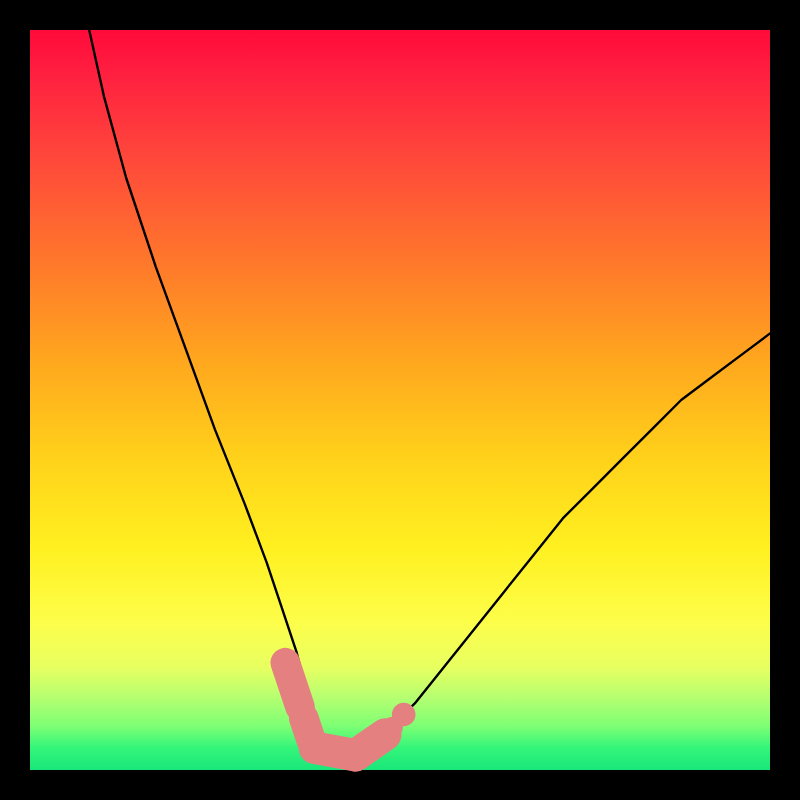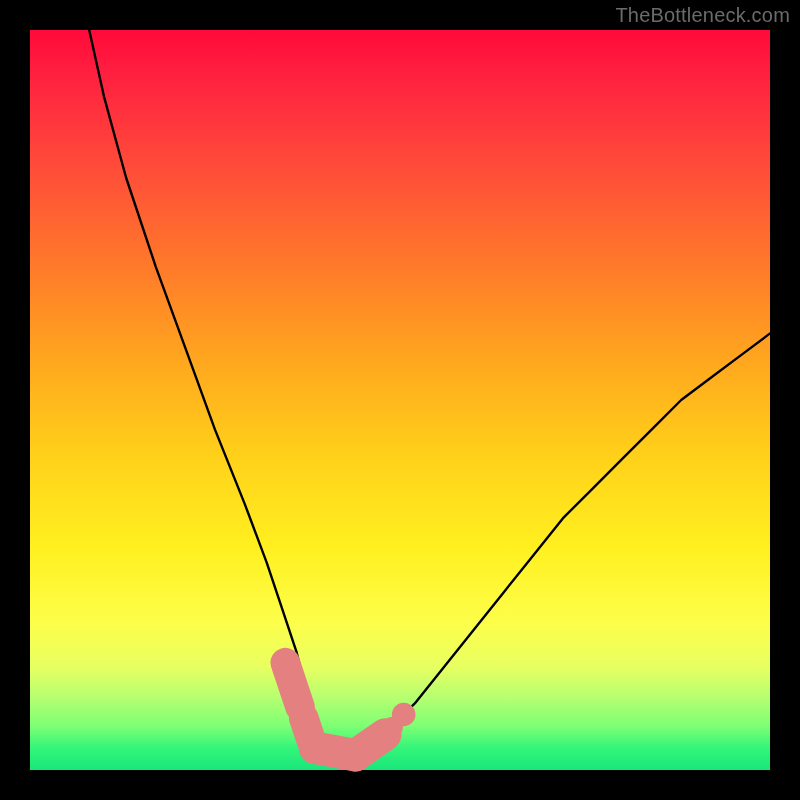--- a/index.html
+++ b/index.html
@@ -58,21 +58,20 @@
     left: 0;
     width: 740px;
     height: 740px;
     overflow: visible;
   }
 </style>
 </head>
 <body>
 
 <div class="frame">
-  <div class="watermark">TheBottleneck.com</div>
   <div class="plot">
     <svg class="curve" viewBox="0 0 740 740">
       <g id="curve-group">
           <path d="M59.2 0.0 L74.0 66.6 L96.2 148.0 L125.8 236.8 L155.4 318.2 L185.0 399.6 L214.6 473.6 L236.8 532.8 L251.6 577.2 L266.4 621.6 L273.8 651.2 L281.2 680.8 L288.6 703.0 L296.0 717.8 L310.8 725.2 L325.6 725.2 L340.4 717.8 L355.2 703.0 L384.8 673.4 L414.4 636.4 L444.0 599.4 L473.6 562.4 L503.2 525.4 L532.8 488.4 L562.4 458.8 L592.0 429.2 L621.6 399.6 L651.2 370.0 L680.8 347.8 L710.4 325.6 L740.0 303.4" fill="none" stroke="#000000" stroke-width="2.4" stroke-linecap="round" stroke-linejoin="round"></path>
         </g>
       <g id="marker-group">
           <line x1="255.3" y1="632.7" x2="270.1" y2="677.1" stroke="#e58080" stroke-width="29.6" stroke-linecap="round"></line>
           <line x1="273.8" y1="688.2" x2="281.2" y2="710.4" stroke="#e58080" stroke-width="29.6" stroke-linecap="round"></line>
           <line x1="284.9" y1="717.8" x2="325.6" y2="725.2" stroke="#e58080" stroke-width="32.6" stroke-linecap="round"></line>
           <line x1="325.6" y1="725.2" x2="355.2" y2="704.5" stroke="#e58080" stroke-width="32.6" stroke-linecap="round"></line>

